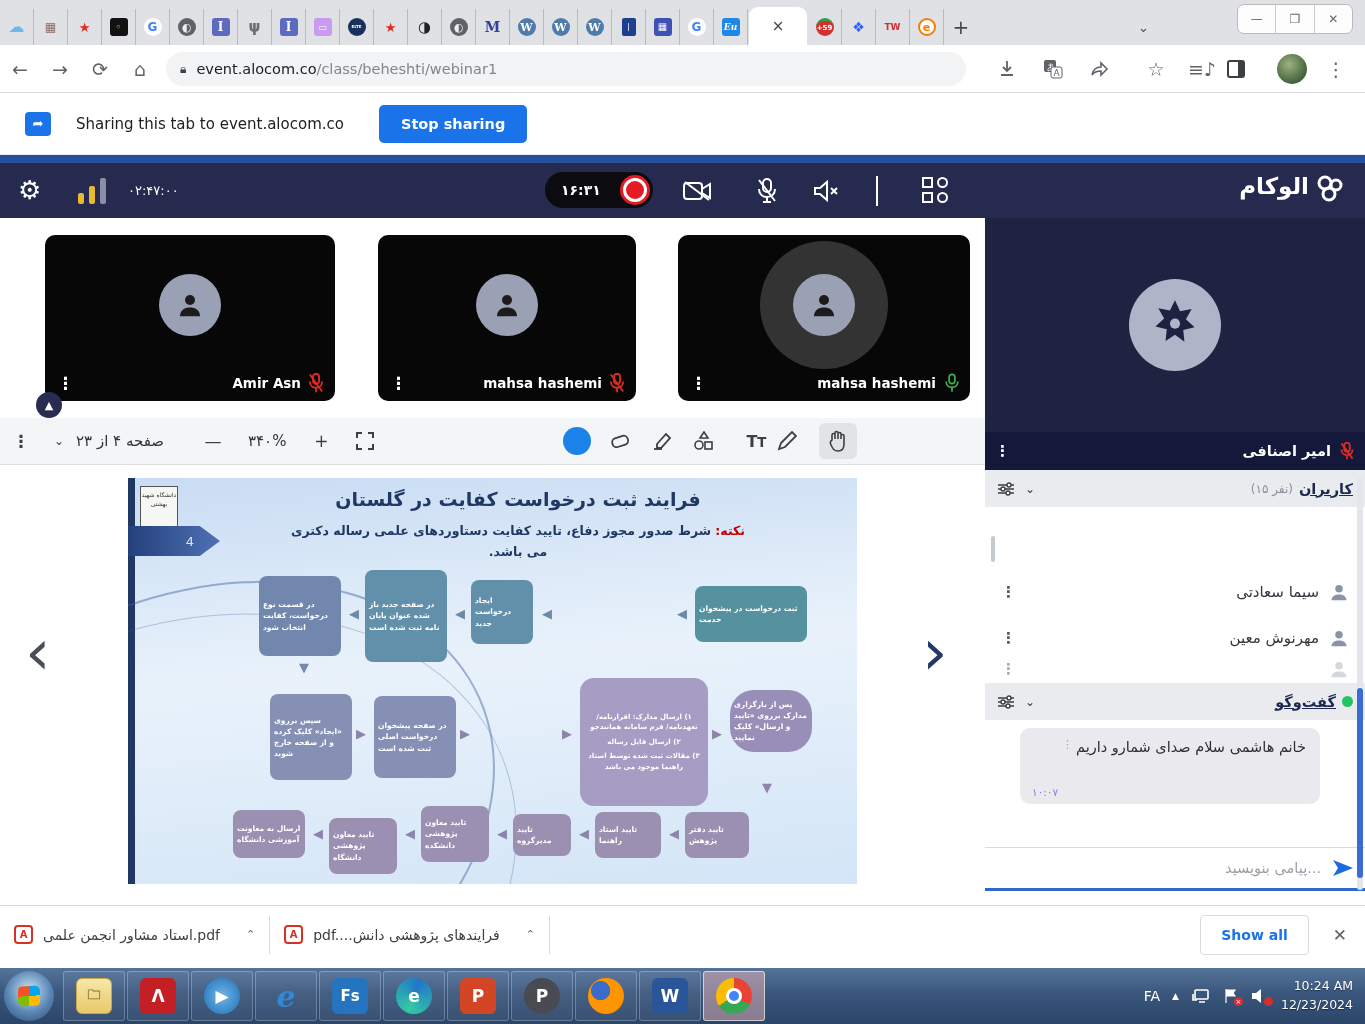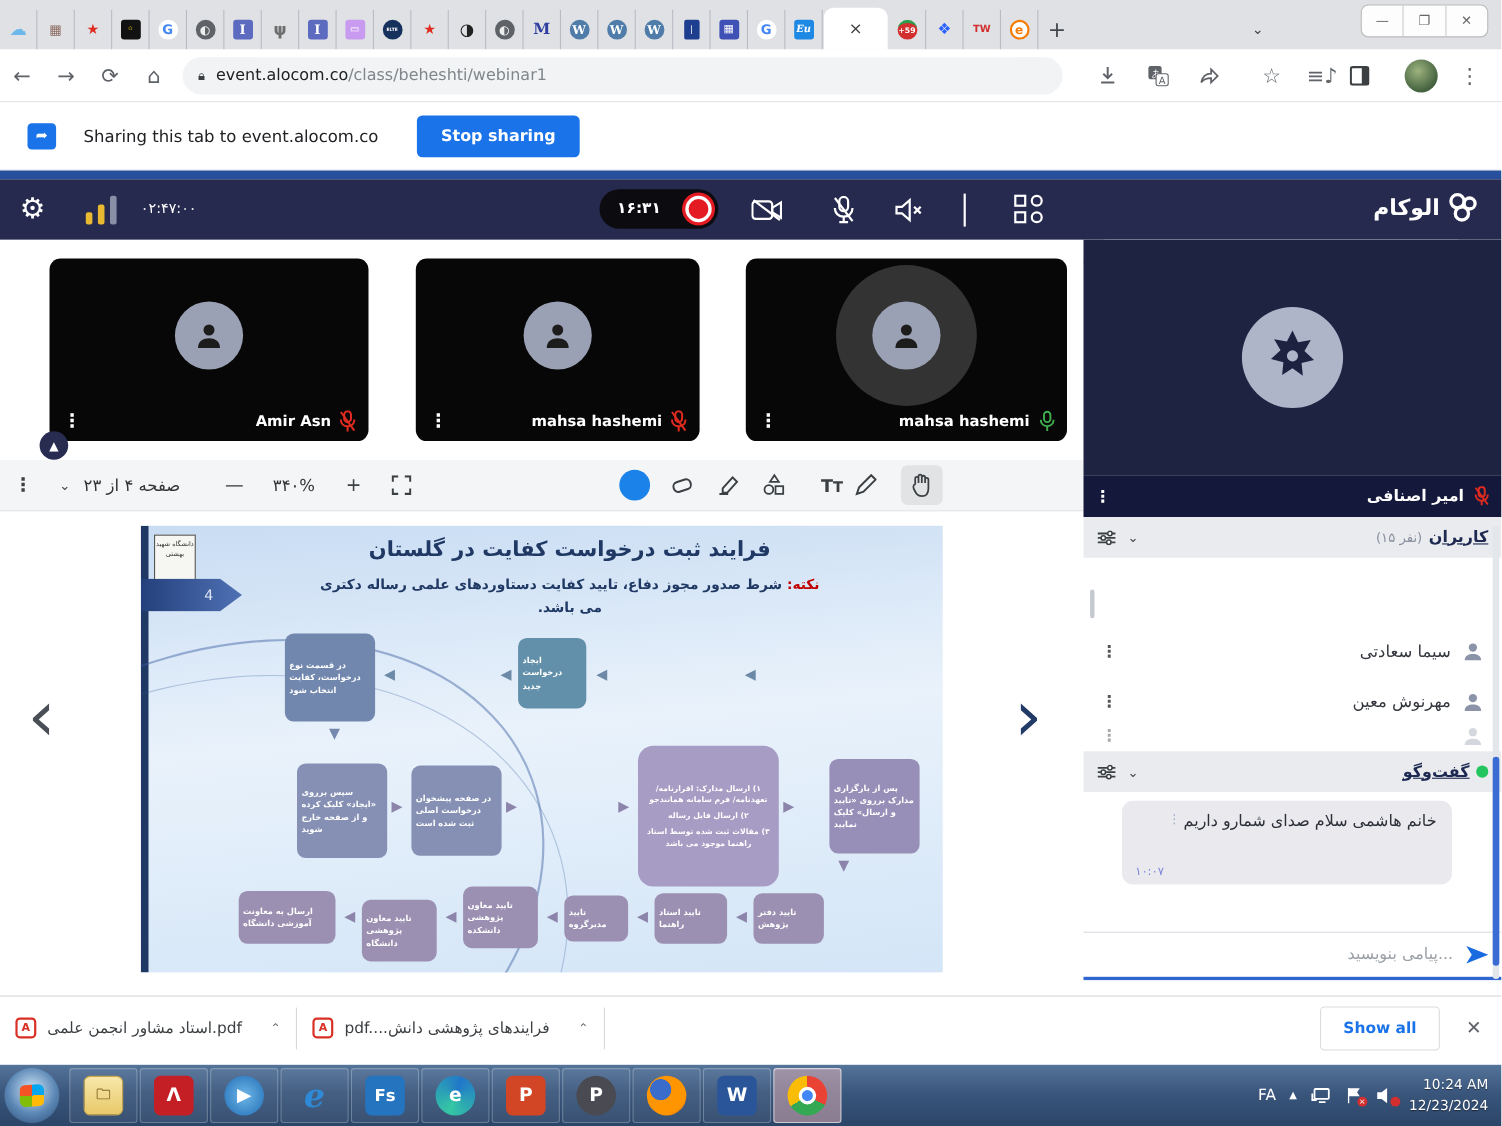--- a/index.html
+++ b/index.html
@@ -53,21 +53,21 @@
   .sigbars i { width:6px; border-radius:2px; display:block; }
   .elapsed { left:128px; top:20px; font-size:13px; letter-spacing:1px; }
   .recpill { left:545px; top:9px; width:108px; height:36px; background:#0b0b10; border-radius:18px; display:flex; align-items:center; justify-content:space-between; padding:0 6px 0 16px; }
   .rectime { font-size:14px; font-weight:bold; }
   .recdot { width:24px; height:24px; border-radius:50%; background:#e51b23; border:3px solid #fff; box-shadow:0 0 0 3px #e51b23; }
   .wicon { top:14px; width:30px; height:28px; display:flex; align-items:center; justify-content:center; }
   .vdiv { left:876px; top:13px; width:2px; height:30px; background:#fff; }
   .gridico { left:922px; top:14px; display:grid; grid-template-columns:11px 11px; gap:4px; }
   .gridico i { width:11px; height:11px; border:2px solid #fff; display:block; }
   .gridico i:nth-child(2){ border-radius:50%; } .gridico i:nth-child(4){ border-radius:50%; }
-  .brand { right:20px; top:10px; font-size:20px; font-weight:bold; display:flex; align-items:center; gap:6px; }
+  .brand { right:20px; top:10px; font-size:23px; font-weight:bold; display:flex; gap:6px; }
 
   
   .tilesrow { left:0; top:218px; width:985px; height:200px; background:#fff; }
   .tile { position:absolute; top:17px; height:166px; background:#070707; border-radius:10px; }
   .tileavatar { position:absolute; left:50%; top:42%; transform:translate(-50%,-50%); width:62px; height:62px; border-radius:50%; background:#9ba1b5; display:flex; align-items:center; justify-content:center; }
   .halo { position:absolute; left:50%; top:42%; transform:translate(-50%,-50%); width:128px; height:128px; border-radius:50%; background:rgba(255,255,255,0.18); }
   .person { width:30px; height:30px; }
   .tiledots { position:absolute; left:12px; bottom:8px; color:#fff; font-size:17px; font-weight:bold; }
   .tilename { position:absolute; right:34px; bottom:10px; color:#fff; font-size:13.5px; font-weight:bold; }
   .tilemic { position:absolute; right:10px; bottom:8px; }
@@ -455,53 +455,55 @@
     <div class="abs swoosh2"></div>
     <div class="abs unilogo">دانشگاه شهید بهشتی</div>
     <div class="abs pgarrow">4</div>
     <div class="abs stitle">فرایند ثبت درخواست کفایت در گلستان</div>
     <div class="abs snote">
       <b>نکته:</b>
       <span>شرط صدور مجوز دفاع، تایید کفایت دستاوردهای علمی رساله دکتری</span><br>
       <span>می باشد.</span>
     </div>
 
+    <div class="fbox teal" style="right:50px;  top:108px; width:112px; height:56px;">ثبت درخواست در پیشخوان خدمت</div>
     <span class="farrow" style="right:170px; top:128px;">◀</span>
     <span class="farrow" style="right:305px; top:128px;">◀</span>
     <div class="fbox teal2" style="right:324px; top:102px; width:62px;  height:64px;">ایجاد درخواست جدید</div>
     <span class="farrow" style="right:392px; top:128px;">◀</span>
+    <div class="fbox teal2" style="right:410px; top:92px;  width:82px;  height:92px;">در صفحه جدید باز شده عنوان پایان نامه ثبت شده است</div>
     <span class="farrow" style="right:498px; top:128px;">◀</span>
     <div class="fbox steel" style="right:516px; top:98px;  width:82px;  height:80px;">در قسمت نوع درخواست، کفایت انتخاب شود</div>
     <span class="farrow" style="right:548px; top:182px; color:#7589ae;">▼</span>
 
     <div class="fbox slate" style="left:142px; top:216px; width:82px; height:86px;">سپس برروی «ایجاد» کلیک کرده و از صفحه خارج شوید</div>
     <span class="farrow2" style="left:228px; top:248px;">▶</span>
     <div class="fbox slate" style="left:246px; top:218px; width:82px; height:82px;">در صفحه پیشخوان درخواست اصلی ثبت شده است</div>
     <span class="farrow2" style="left:332px; top:248px;">▶</span>
     <span class="farrow2" style="left:434px; top:248px;">▶</span>
     <div class="fbox plum2 bigbox" style="left:452px; top:200px; width:128px; height:128px; border-radius:14px; font-size:7px;">
       <div>۱) ارسال مدارک: اقرارنامه/ تعهدنامه/ فرم سامانه همانندجو</div>
       <div>۲) ارسال فایل رساله</div>
       <div>۳) مقالات ثبت شده توسط استاد راهنما موجود می باشد</div>
     </div>
     <span class="farrow2" style="left:584px; top:248px;">▶</span>
-    <div class="fbox plum" style="left:602px; top:212px; width:82px; height:86px; border-radius:8px;margin-left:24px;">پس از بارگزاری مدارک برروی «تایید و ارسال» کلیک نمایید</div>
+    <div class="fbox plum" style="left:602px; top:212px; width:82px; height:62px; border-radius:24px;">پس از بارگزاری مدارک برروی «تایید و ارسال» کلیک نمایید</div>
     <span class="farrow2" style="left:634px; top:302px;">▼</span>
 
     <div class="fbox plum3" style="right:108px; top:334px; width:64px; height:46px;">تایید دفتر پژوهش</div>
     <span class="farrow2" style="right:178px; top:348px;">◀</span>
     <div class="fbox plum3" style="right:196px; top:334px; width:66px; height:46px;">تایید استاد راهنما</div>
     <span class="farrow2" style="right:268px; top:348px;">◀</span>
     <div class="fbox plum3" style="right:286px; top:336px; width:58px; height:42px;">تایید مدیرگروه</div>
     <span class="farrow2" style="right:350px; top:348px;">◀</span>
     <div class="fbox plum3" style="right:368px; top:328px; width:68px; height:56px;">تایید معاون پژوهشی دانشکده</div>
     <span class="farrow2" style="right:442px; top:348px;">◀</span>
     <div class="fbox plum3" style="right:460px; top:340px; width:68px; height:56px;">تایید معاون پژوهشی دانشگاه</div>
     <span class="farrow2" style="right:534px; top:348px;">◀</span>
-    <div class="fbox plum3" style="right:552px; top:332px; width:88px; height:48px;">ارسال به معاونت آموزشی دانشگاه</div>
+    <div class="fbox plum3" style="right:552px; top:332px; width:72px; height:48px;">ارسال به معاونت آموزشی دانشگاه</div>
   </div>
 </div>
 
 <div class="abs sidebar">
   <div class="abs sbavatar">
     <div class="bigcircle">
       <svg width="58" height="58" viewBox="0 0 40 40">
           <path d="M20 3l3.5 7.5 8-1.5-4 7 6 5.5-7.8 2 .8 8-6.5-4.8L13.5 31l.8-8-7.8-2 6-5.5-4-7 8 1.5z" fill="#1c2240"></path>
           <circle cx="20" cy="19" r="3.5" fill="#aeb5c9"></circle>
         </svg>

